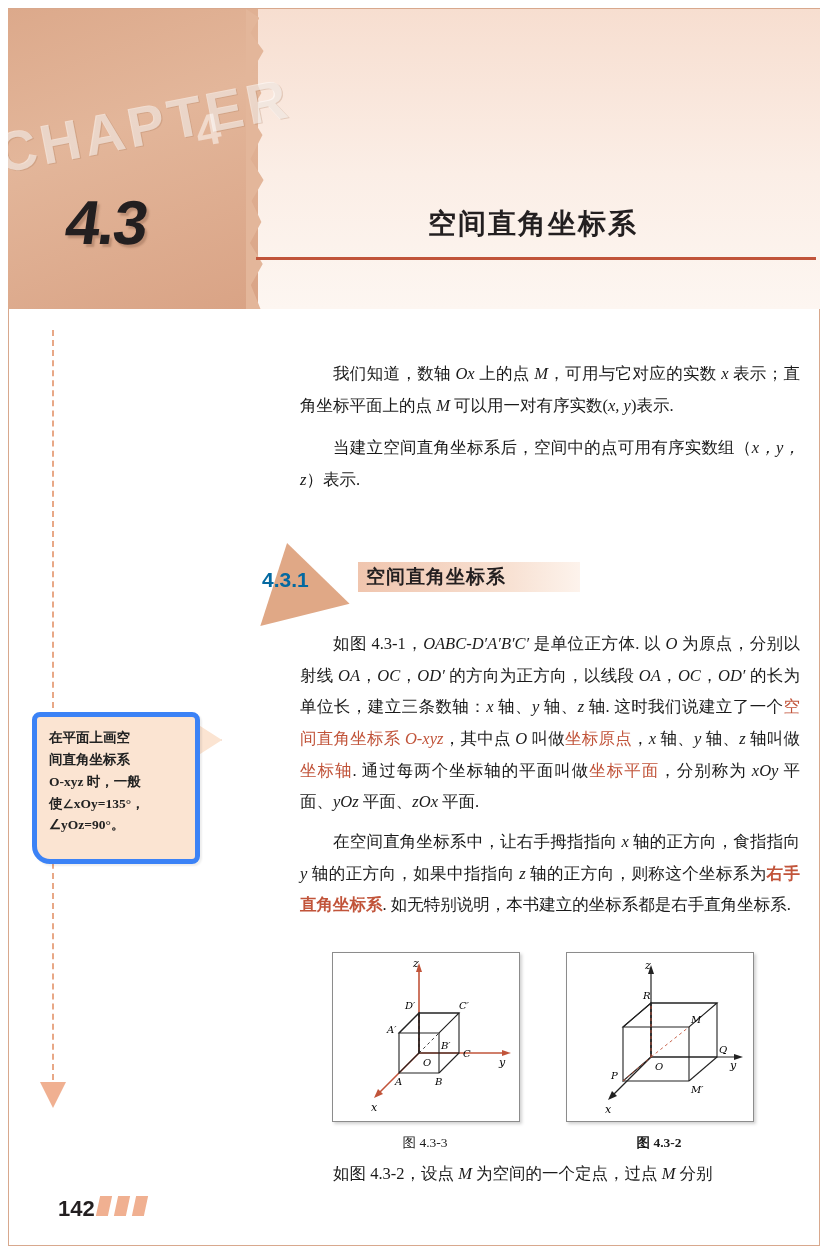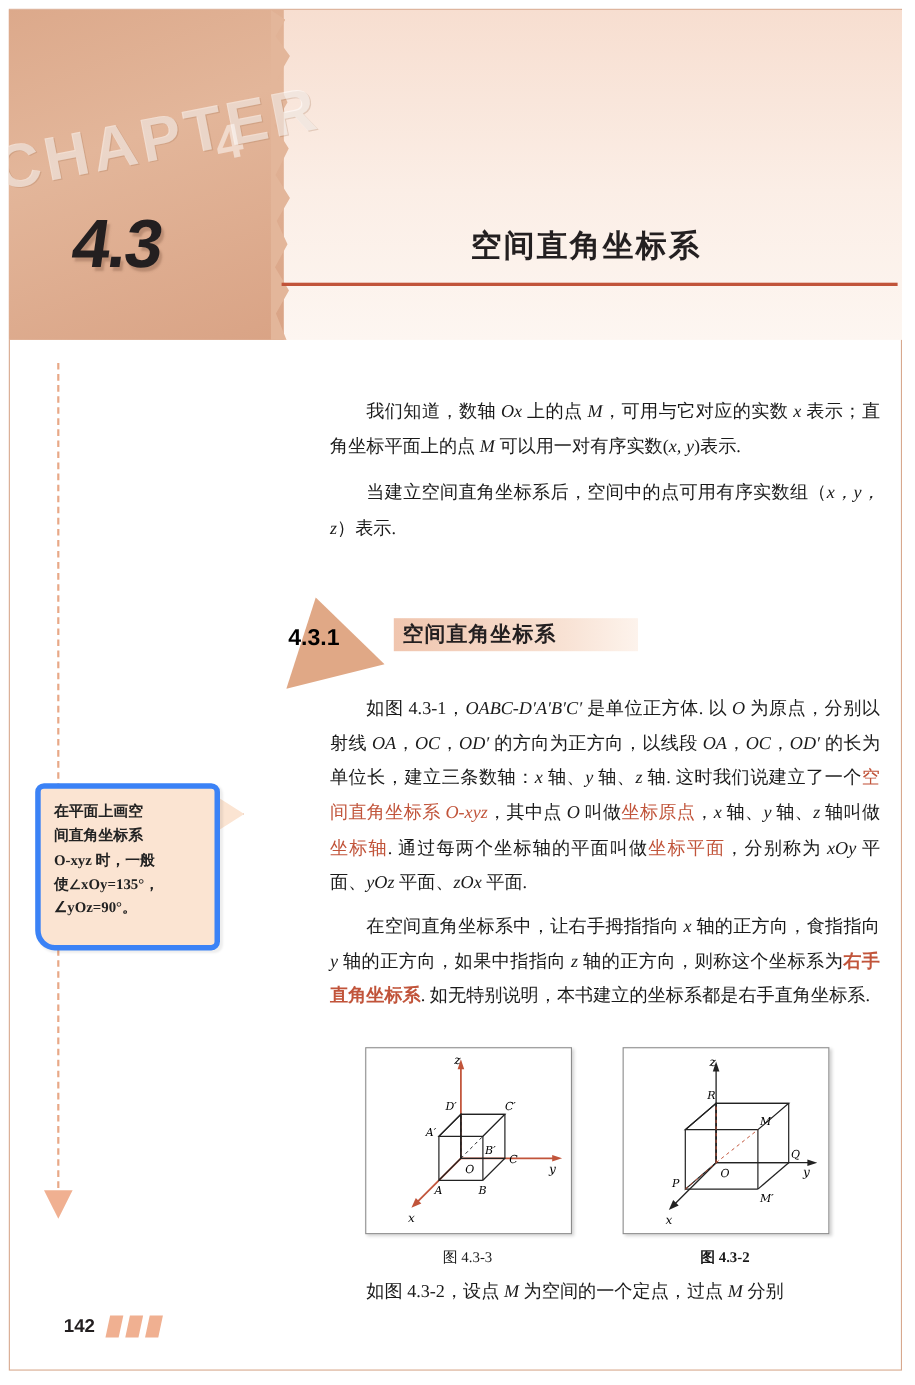--- a/index.html
+++ b/index.html
@@ -182,21 +182,21 @@
     left: 108px; top: 26px;
     width: 222px; height: 30px;
     background: linear-gradient(90deg,#f0c5ae 0%, #f8e2d4 70%, #fdf3ec 100%);
   }
   .subhead-num {
     position: absolute;
     left: 12px; top: 32px;
     font-family: "Liberation Sans", sans-serif;
     font-weight: bold;
     font-size: 21px;
-    color: #000000;
+    color: #0369a1;
   }
   .subhead-label {
     position: absolute;
     left: 116px; top: 28px;
     font-family: "Liberation Sans", sans-serif;
     font-weight: bold;
     font-size: 19px;
     color: #231f20;
     letter-spacing: 1px;
   }
@@ -213,21 +213,21 @@
     font-size: 13.5px;
     color: #1a1a1a;
     text-align: center;
   }
 
   
   .folio {
     position: absolute;
     left: 58px; top: 1196px;
     font-family: "Liberation Sans", sans-serif;
-    font-size: 17px;
+    font-size: 22px;
     font-weight: bold;
     color: #231f20;
   }
   .folio-marks {
     position: absolute;
     left: 98px; top: 1196px;
     display: flex;
     gap: 6px;
   }
   .folio-marks span {

